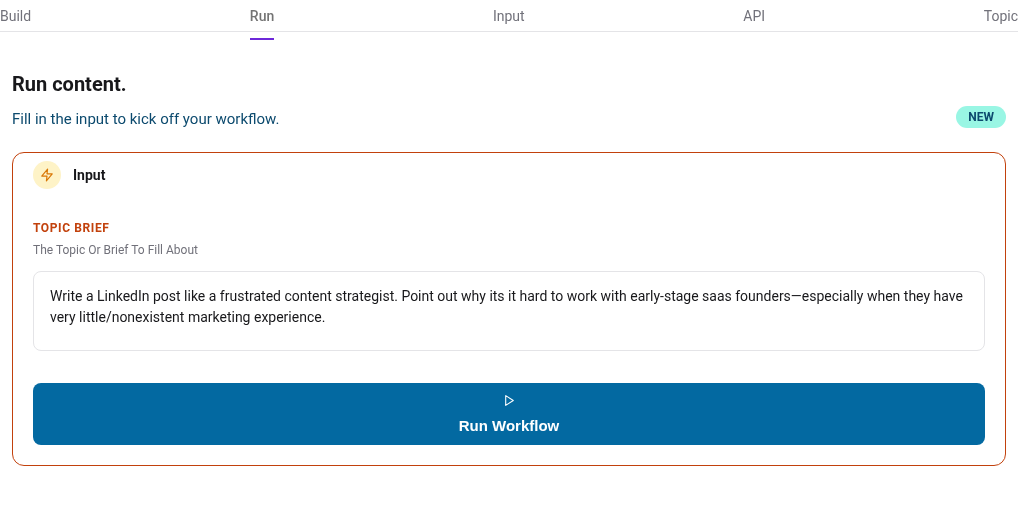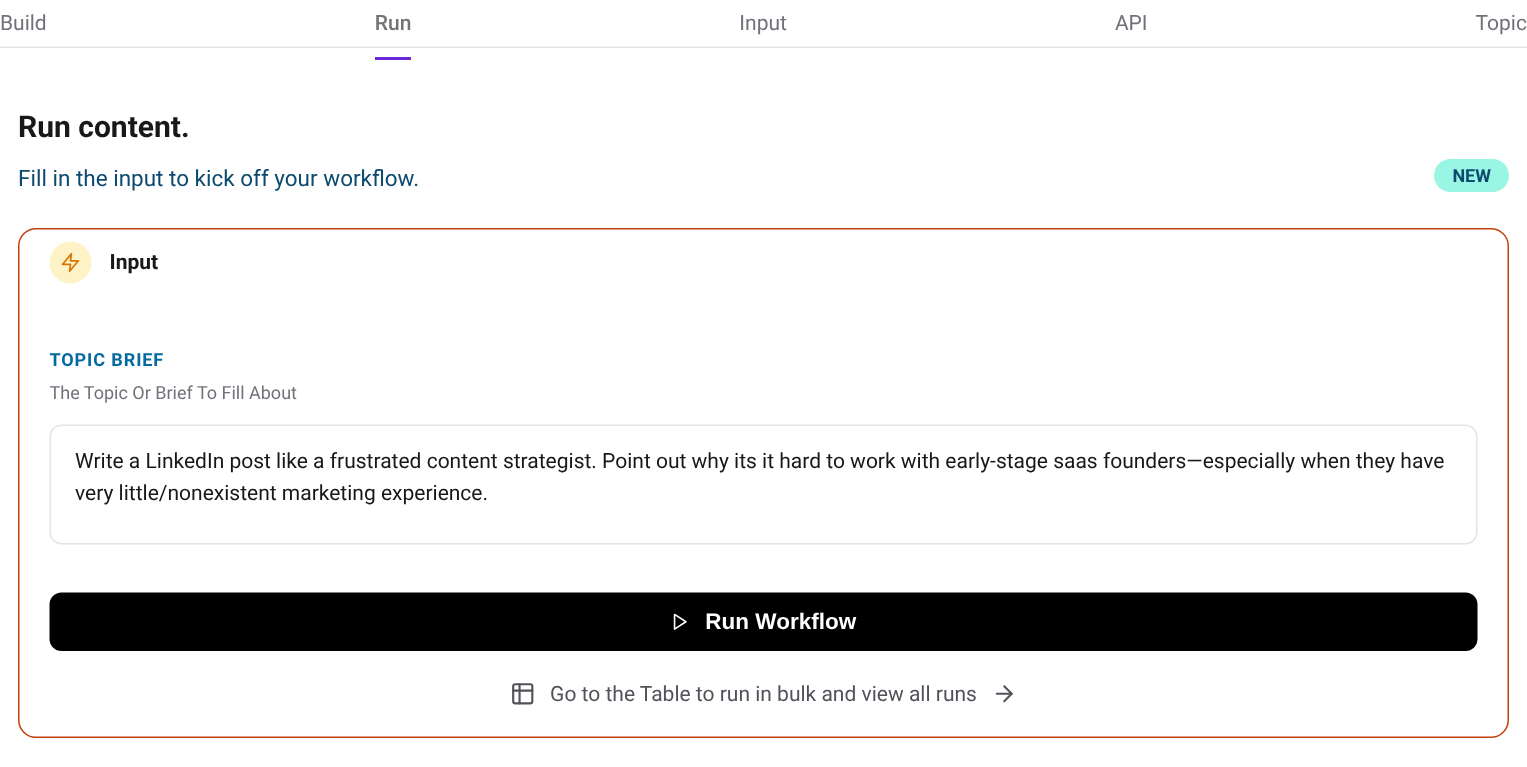--- a/index.html
+++ b/index.html
@@ -97,22 +97,22 @@
     }
     .card-title {
       font-size: 14px;
       font-weight: 700;
       color: #18181b;
     }
     .field-label {
       font-size: 12px;
       font-weight: 700;
       letter-spacing: 0.05em;
-      color: #0369a1;
-      margin-top: 44px;
+      color: #c2410c;
+      margin-top: 32px;
       text-transform: uppercase;
     }
     .field-desc {
       font-size: 12px;
       color: #71717a;
       margin-top: 8px;
     }
     .textarea {
       width: 100%;
       border: 1px solid #e4e4e7;
@@ -121,33 +121,34 @@
       font-size: 14px;
       font-family: inherit;
       color: #18181b;
       margin-top: 14px;
       resize: none;
       line-height: 1.5;
       height: 80px;
     }
     .run-button {
       width: 100%;
-      background: #000000;
+      background: #0369a1;
       color: #ffffff;
       border: none;
       border-radius: 8px;
       padding: 11px 0;
       font-size: 15px;
       font-weight: 600;
       cursor: pointer;
       display: flex;
       align-items: center;
-      justify-content: center;
+      justify-content: flex-start;
       gap: 10px;
       margin-top: 28px;
+      flex-direction: column;
     }
     .run-button svg {
       width: 13px;
       height: 13px;
     }
     .footer-link {
       display: flex;
       align-items: center;
       justify-content: center;
       gap: 10px;
@@ -193,26 +194,14 @@
 
     <textarea class="textarea" style="">Write a LinkedIn post like a frustrated content strategist. Point out why its it hard to work with early-stage saas founders—especially when they have very little/nonexistent marketing experience.</textarea>
 
     <button class="run-button">
       <svg viewBox="0 0 24 24" fill="none" stroke="currentColor" stroke-width="2" stroke-linecap="round" stroke-linejoin="round">
         <polygon points="5 3 19 12 5 21 5 3"></polygon>
       </svg>
       <span>Run Workflow</span>
     </button>
 
-    <div class="footer-link">
-      <svg width="17" height="17" viewBox="0 0 24 24" fill="none" stroke="#52525b" stroke-width="2" stroke-linecap="round" stroke-linejoin="round">
-        <rect x="3" y="3" width="18" height="18" rx="2" ry="2"></rect>
-        <line x1="3" y1="9" x2="21" y2="9"></line>
-        <line x1="9" y1="3" x2="9" y2="21"></line>
-      </svg>
-      <span>Go to the Table to run in bulk and view all runs</span>
-      <svg width="17" height="17" viewBox="0 0 24 24" fill="none" stroke="#52525b" stroke-width="2" stroke-linecap="round" stroke-linejoin="round">
-        <line x1="5" y1="12" x2="19" y2="12"></line>
-        <polyline points="12 5 19 12 12 19"></polyline>
-      </svg>
-    </div>
   </div>
 </div>
 
 </body></html>

